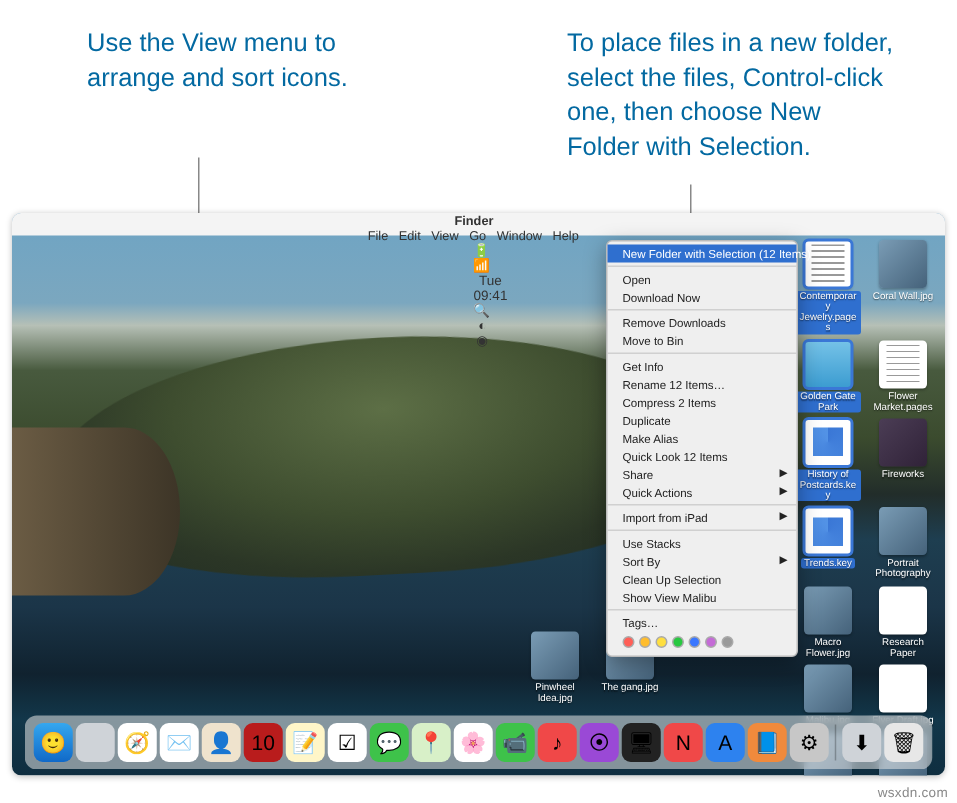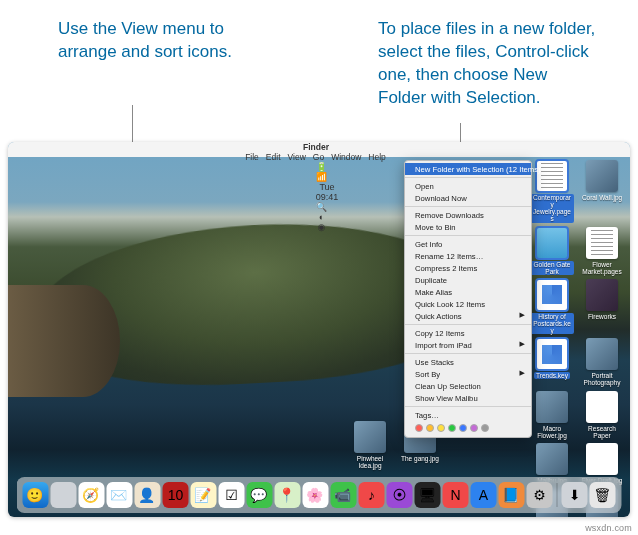--- a/index.html
+++ b/index.html
@@ -167,23 +167,23 @@
       <hr>
       <div class="it">Remove Downloads</div>
       <div class="it">Move to Bin</div>
       <hr>
       <div class="it">Get Info</div>
       <div class="it">Rename 12 Items…</div>
       <div class="it">Compress 2 Items</div>
       <div class="it">Duplicate</div>
       <div class="it">Make Alias</div>
       <div class="it">Quick Look 12 Items</div>
+      <div class="it">Share<span class="arr">▶</span></div>
       <div class="it">Quick Actions<span class="arr">▶</span></div>
       <hr>
-      <div class="it">Copy 12 Items</div>
       <div class="it">Import from iPad<span class="arr">▶</span></div>
       <hr>
       <div class="it">Use Stacks</div>
       <div class="it">Sort By<span class="arr">▶</span></div>
       <div class="it">Clean Up Selection</div>
       <div class="it">Show View Malibu</div>
       <hr>
       <div class="it">Tags…</div>
       <div class="tags">
         <span class="dot" style="background: rgb(255, 95, 87);"></span>

